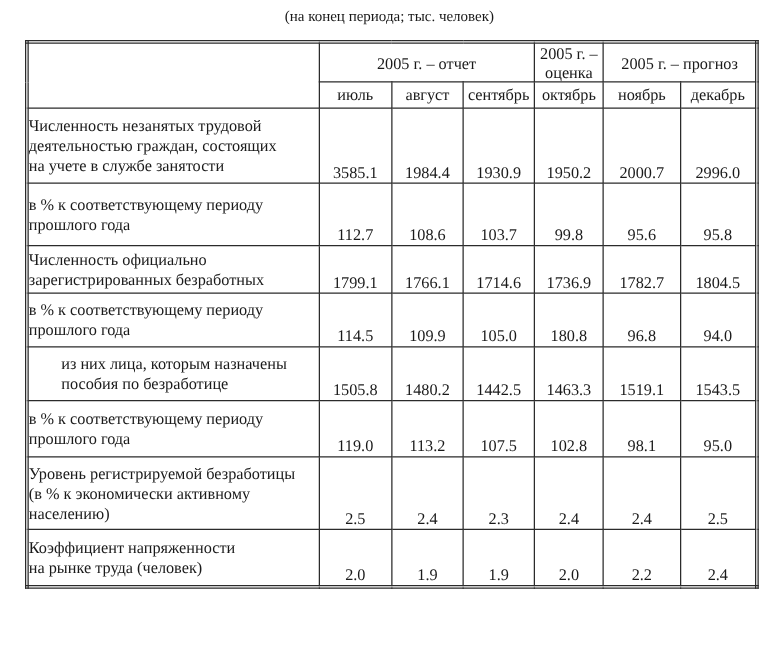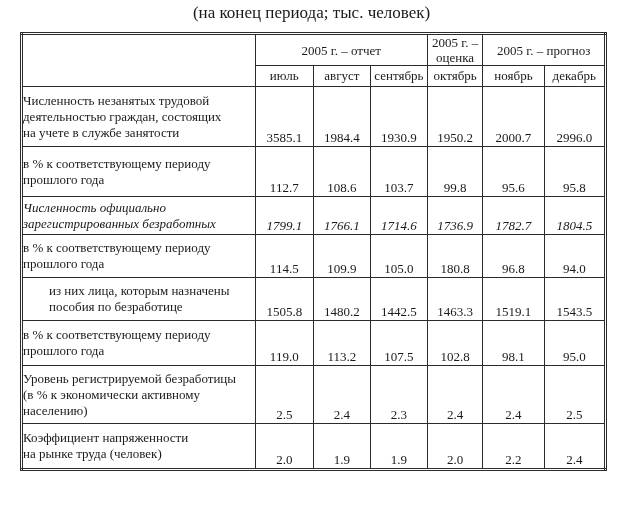--- a/index.html
+++ b/index.html
@@ -15,21 +15,21 @@
   .title {
     text-align: center;
     font-weight: bold;
     font-size: 14px;
     line-height: 18px;
     padding-top: 6px;
     letter-spacing: 0.2px;
   }
   .subtitle {
     text-align: center;
-    font-size: 17px;
+    font-size: 12px;
     line-height: 16px;
     margin-top: 5px;
   }
   table.indicators {
     border-collapse: collapse;
     table-layout: fixed;
     margin: 11px 16px 0 20px;
     border: 3px double #2b2b2b;
   }
   table.indicators td, table.indicators th {
@@ -112,21 +112,21 @@
         <tr style="height: 50px;">
           <td class="label">в % к соответствующему периоду
 прошлого года</td>
           <td class="num thick-left">112.7</td>
           <td class="num">108.6</td>
           <td class="num">103.7</td>
           <td class="num thick-left">99.8</td>
           <td class="num thick-left">95.6</td>
           <td class="num">95.8</td>
         </tr>
-        <tr style="height: 38px; font-style: italic;">
+        <tr style="height: 38px;">
           <td class="label">Численность официально
 зарегистрированных безработных</td>
           <td class="num thick-left">1799.1</td>
           <td class="num">1766.1</td>
           <td class="num">1714.6</td>
           <td class="num thick-left">1736.9</td>
           <td class="num thick-left">1782.7</td>
           <td class="num">1804.5</td>
         </tr>
         <tr style="height: 43px;">

